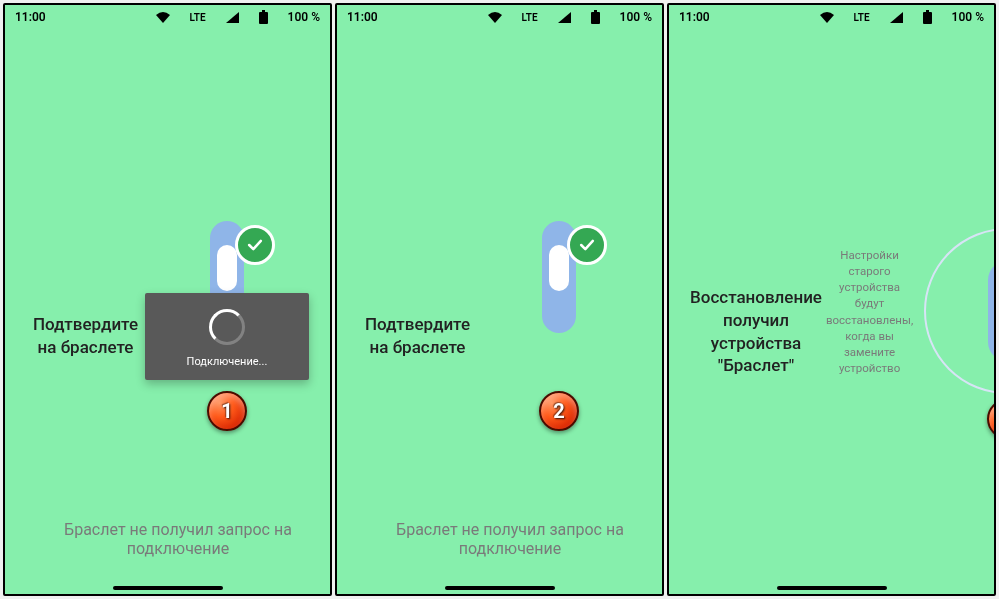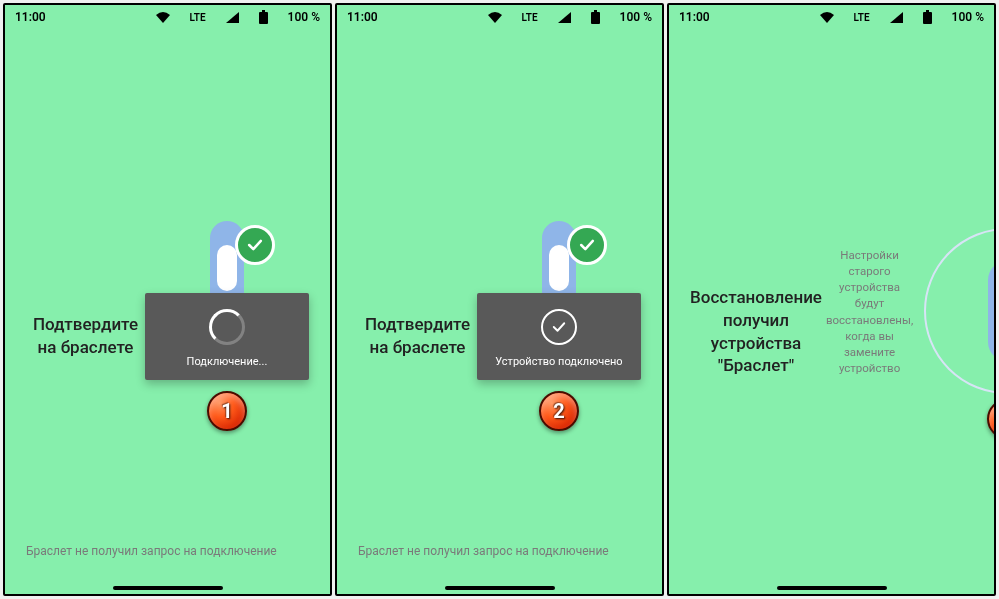--- a/index.html
+++ b/index.html
@@ -146,21 +146,21 @@
     justify-content: center;
     color: #fff;
     font-weight: 700;
     font-size: 20px;
     text-shadow: 1px 1px 2px rgba(0,0,0,0.8), -1px -1px 1px rgba(0,0,0,0.4);
   }
   .step-marker-12 { top: 170px; }
   .footer-link {
     position: absolute;
     bottom: 36px;
-    font-size: 12px;
+    font-size: 16px;
     color: #7a7a7a;
     text-align: center;
   }
   .navbar {
     position: absolute;
     bottom: 4px;
     left: 50%;
     transform: translateX(-50%);
     width: 110px;
     height: 4px;
@@ -259,28 +259,20 @@
   </div>
   <div class="content">
     <div class="title">Подтвердите на браслете</div>
     <div class="graphic-area">
       <div class="band"></div>
       <div class="badge-check">
         <svg width="20" height="20" viewBox="0 0 24 24">
             <path d="M5 12 L10 17 L19 7" stroke="#fff" stroke-width="3" fill="none" stroke-linecap="round" stroke-linejoin="round"></path>
           </svg>
       </div>
-      <div class="toast">
-        <div class="toast-check">
-          <svg width="18" height="18" viewBox="0 0 24 24">
-              <path d="M5 12 L10 17 L19 7" stroke="#fff" stroke-width="2.5" fill="none" stroke-linecap="round" stroke-linejoin="round"></path>
-            </svg>
-        </div>
-        <div class="toast-text">Устройство подключено</div>
-      </div>
       <div class="step-marker step-marker-12">2</div>
     </div>
     <div class="footer-link">Браслет не получил запрос на подключение</div>
   </div>
   <div class="navbar"></div>
 </div>
 
 <div class="phone">
   <div class="statusbar">
     <span>11:00</span>

